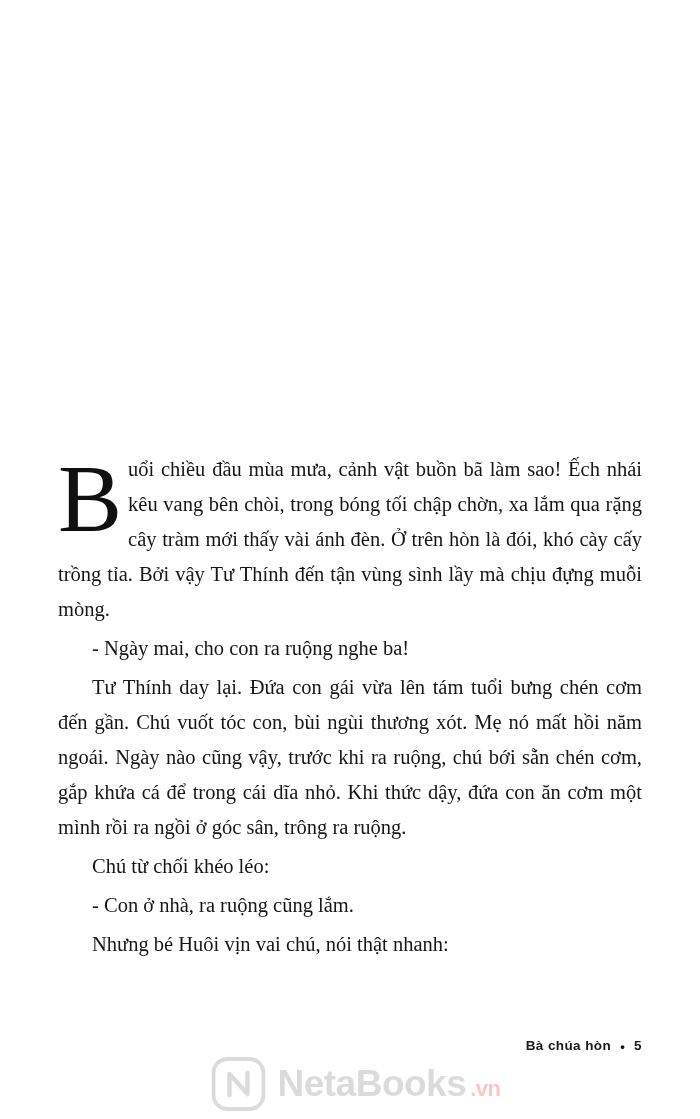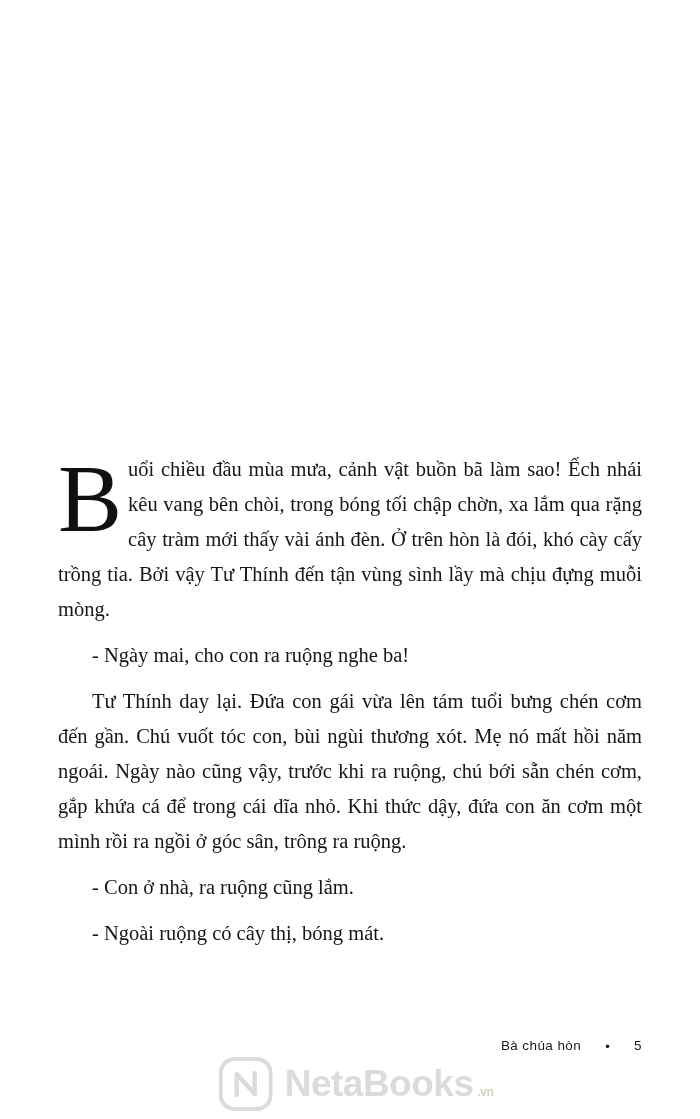--- a/index.html
+++ b/index.html
@@ -31,21 +31,21 @@
   .para {
     margin: 0 0 0 0;
     font-size: 20.5px;
     line-height: 35px;
     text-align: justify;
     text-justify: inter-word;
     color: #161616;
   }
 
   .para + .para {
-    margin-top: 11px;
+    margin-top: 4px;
   }
 
   .para.indent {
     text-indent: 34px;
   }
 
   
   .first-para {
     position: relative;
     min-height: 105px;
@@ -63,24 +63,24 @@
   }
 
   .footer {
     position: absolute;
     right: 58px;
     bottom: 66px;
     font-family: "Liberation Sans", sans-serif;
     font-size: 13.5px;
     letter-spacing: 0.4px;
     color: #1a1a1a;
-    font-weight: 400;
+    font-weight: 700;
     display: flex;
     align-items: flex-end;
-    gap: 24px;
+    gap: 9px;
   }
   .footer .dot {
     font-size: 13px;
     line-height: 1;
     color: #1a1a1a;
   }
 
   
   .watermark {
     position: absolute;
@@ -102,46 +102,47 @@
   .wm-text {
     font-family: "Liberation Sans", sans-serif;
     font-size: 37px;
     font-weight: 700;
     letter-spacing: -0.5px;
     color: #8c8c8c;
     display: flex;
     align-items: baseline;
   }
   .wm-text .suffix {
-    font-size: 12px;
+    font-size: 22px;
     font-weight: 700;
     margin-left: 4px;
-    color: #4d7c0f;
+    color: #ef4444;
   }
 </style>
 </head>
 <body>
 
 <div class="page">
 
   <div class="text-block">
 
     <p class="para first-para">
       <span class="dropcap">B</span><span>uổi chiều đầu mùa mưa, cảnh vật buồn bã làm sao! Ếch nhái kêu vang bên chòi, trong bóng tối chập chờn, xa lắm qua rặng cây tràm mới thấy vài ánh đèn. Ở trên hòn là đói, khó cày cấy trồng tỉa. Bởi vậy Tư Thính đến tận vùng sình lầy mà chịu đựng muỗi mòng.</span>
     </p>
 
     <p class="para indent">- Ngày mai, cho con ra ruộng nghe ba!</p>
 
     <p class="para indent">Tư Thính day lại. Đứa con gái vừa lên tám tuổi bưng chén cơm đến gần. Chú vuốt tóc con, bùi ngùi thương xót. Mẹ nó mất hồi năm ngoái. Ngày nào cũng vậy, trước khi ra ruộng, chú bới sẵn chén cơm, gắp khứa cá để trong cái dĩa nhỏ. Khi thức dậy, đứa con ăn cơm một mình rồi ra ngồi ở góc sân, trông ra ruộng.</p>
 
+    <p class="para indent">Chú từ chối khéo léo:</p>
 
     <p class="para indent">- Con ở nhà, ra ruộng cũng lắm.</p>
 
+    <p class="para indent">Nhưng bé Huôi vịn vai chú, nói thật nhanh:</p>
 
-    <p class="para indent">- Ngoài ruộng có cây thị, bóng mát.</p>
 
   </div>
 
   <div class="footer">
     <span>Bà chúa hòn</span>
     <span class="dot">•</span>
     <span>5</span>
   </div>
 
   <div class="watermark">

